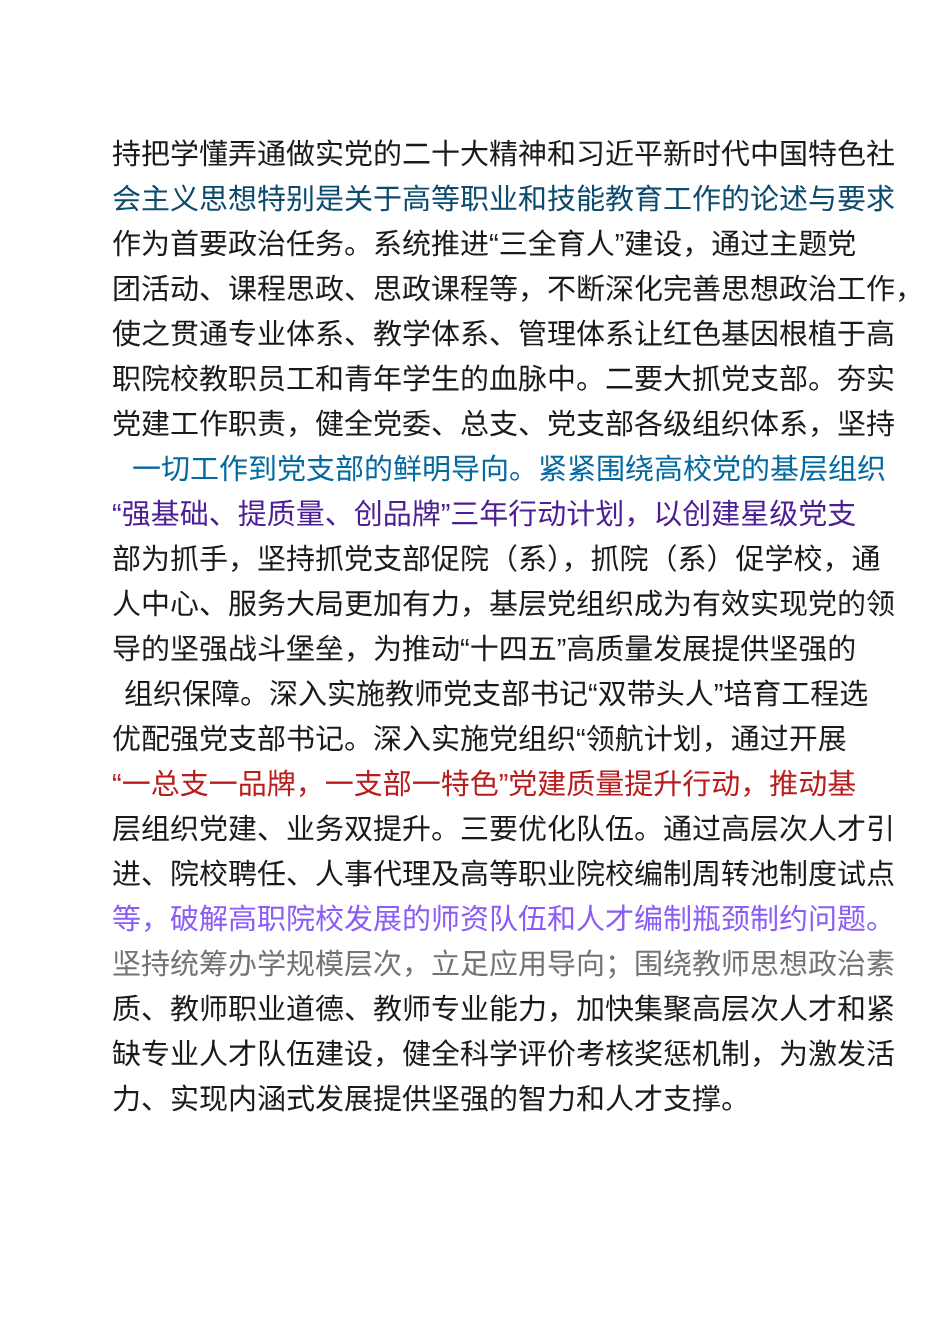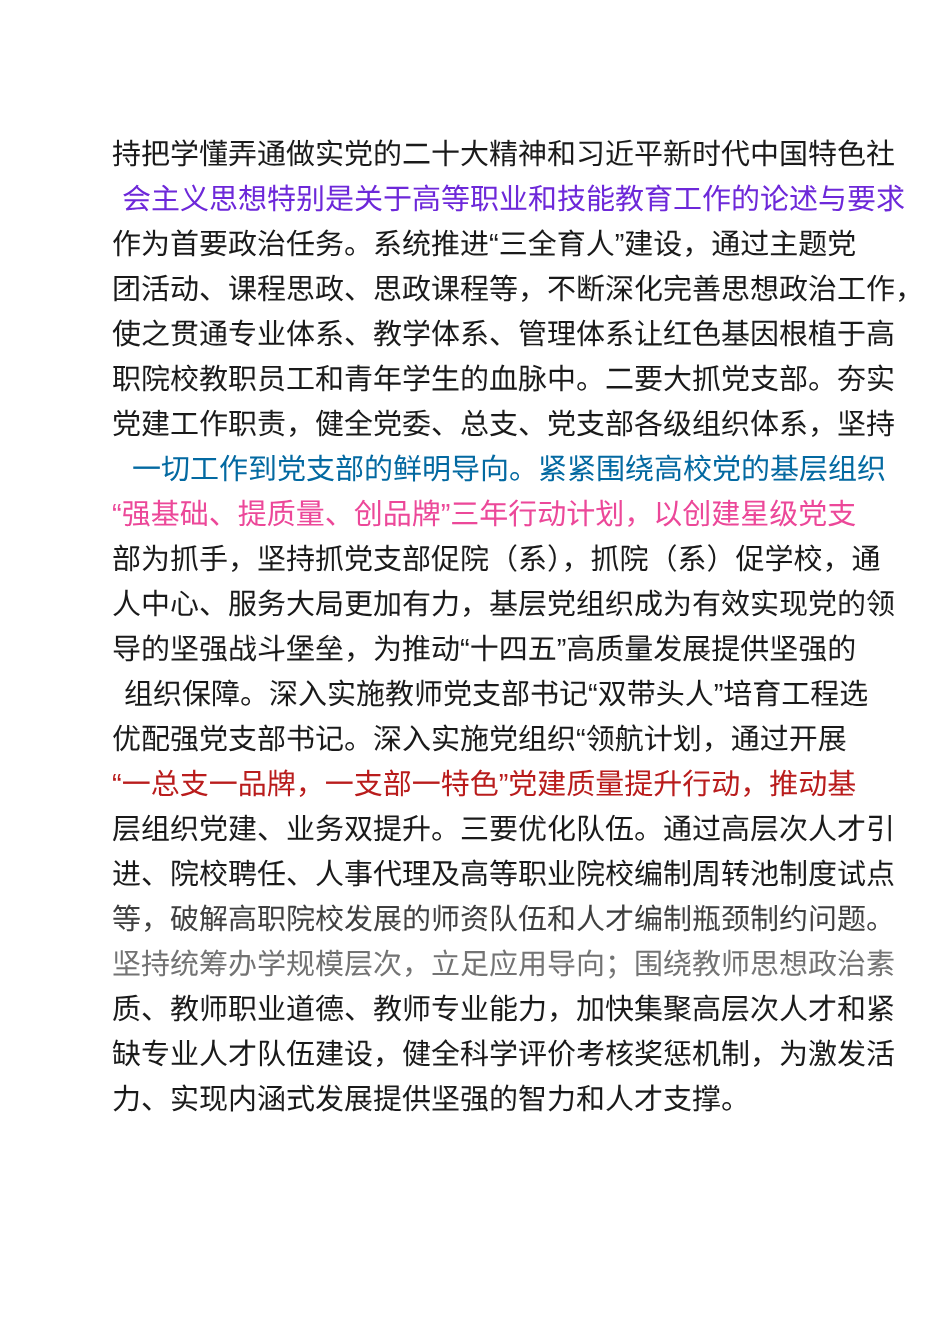--- a/index.html
+++ b/index.html
@@ -44,35 +44,35 @@
   .doc-line > span {
     display: inline;
   }
 </style>
 </head>
 <body>
 
 <div class="page" style="background: rgb(255, 255, 255);">
   <div class="page-body">
     <div class="doc-line" style="color: rgb(26, 26, 26);"><span>持把学懂弄通做实党的二十大精神和习近平新时代中国特色社</span></div>
-    <div class="doc-line" style="color: #6d28d9; margin-left: 10px;"><span>会主义思想特别是关于高等职业和技能教育工作的论述与要求</span></div>
+    <div class="doc-line" style="color: #0c4a6e;"><span>会主义思想特别是关于高等职业和技能教育工作的论述与要求</span></div>
     <div class="doc-line" style="color: rgb(26, 26, 26);"><span>作为首要政治任务。系统推进“三全育人”建设，通过主题党</span></div>
     <div class="doc-line" style="color: rgb(26, 26, 26);"><span>团活动、课程思政、思政课程等，不断深化完善思想政治工作，</span></div>
     <div class="doc-line" style="color: rgb(26, 26, 26);"><span>使之贯通专业体系、教学体系、管理体系让红色基因根植于高</span></div>
     <div class="doc-line" style="color: rgb(26, 26, 26);"><span>职院校教职员工和青年学生的血脉中。二要大抓党支部。夯实</span></div>
     <div class="doc-line" style="color: rgb(26, 26, 26);"><span>党建工作职责，健全党委、总支、党支部各级组织体系，坚持</span></div>
     <div class="doc-line" style="color: #0369a1; margin-left: 20px;"><span>一切工作到党支部的鲜明导向。紧紧围绕高校党的基层组织</span></div>
-    <div class="doc-line" style="color: #ec4899;"><span>“强基础、提质量、创品牌”三年行动计划，以创建星级党支</span></div>
+    <div class="doc-line" style="color: #4c1d95;"><span>“强基础、提质量、创品牌”三年行动计划，以创建星级党支</span></div>
     <div class="doc-line" style="color: rgb(26, 26, 26);"><span>部为抓手，坚持抓党支部促院（系），抓院（系）促学校，通</span></div>
     <div class="doc-line" style="color: rgb(26, 26, 26);"><span>人中心、服务大局更加有力，基层党组织成为有效实现党的领</span></div>
     <div class="doc-line" style="color: rgb(26, 26, 26);"><span>导的坚强战斗堡垒，为推动“十四五”高质量发展提供坚强的</span></div>
     <div class="doc-line" style="color: rgb(26, 26, 26); margin-left: 12px;"><span>组织保障。深入实施教师党支部书记“双带头人”培育工程选</span></div>
     <div class="doc-line" style="color: rgb(26, 26, 26);"><span>优配强党支部书记。深入实施党组织“领航计划，通过开展</span></div>
     <div class="doc-line" style="color: #b91c1c;"><span>“一总支一品牌，一支部一特色”党建质量提升行动，推动基</span></div>
     <div class="doc-line" style="color: rgb(26, 26, 26);"><span>层组织党建、业务双提升。三要优化队伍。通过高层次人才引</span></div>
     <div class="doc-line" style="color: rgb(26, 26, 26);"><span>进、院校聘任、人事代理及高等职业院校编制周转池制度试点</span></div>
-    <div class="doc-line" style="color: #404040;"><span>等，破解高职院校发展的师资队伍和人才编制瓶颈制约问题。</span></div>
+    <div class="doc-line" style="color: #8b5cf6;"><span>等，破解高职院校发展的师资队伍和人才编制瓶颈制约问题。</span></div>
     <div class="doc-line" style="color: #737373;"><span>坚持统筹办学规模层次，立足应用导向；围绕教师思想政治素</span></div>
     <div class="doc-line" style="color: rgb(26, 26, 26);"><span>质、教师职业道德、教师专业能力，加快集聚高层次人才和紧</span></div>
     <div class="doc-line" style="color: rgb(26, 26, 26);"><span>缺专业人才队伍建设，健全科学评价考核奖惩机制，为激发活</span></div>
     <div class="doc-line line-last" style="color: rgb(26, 26, 26);"><span>力、实现内涵式发展提供坚强的智力和人才支撑。</span></div>
   </div>
 </div>
 
 </body></html>

